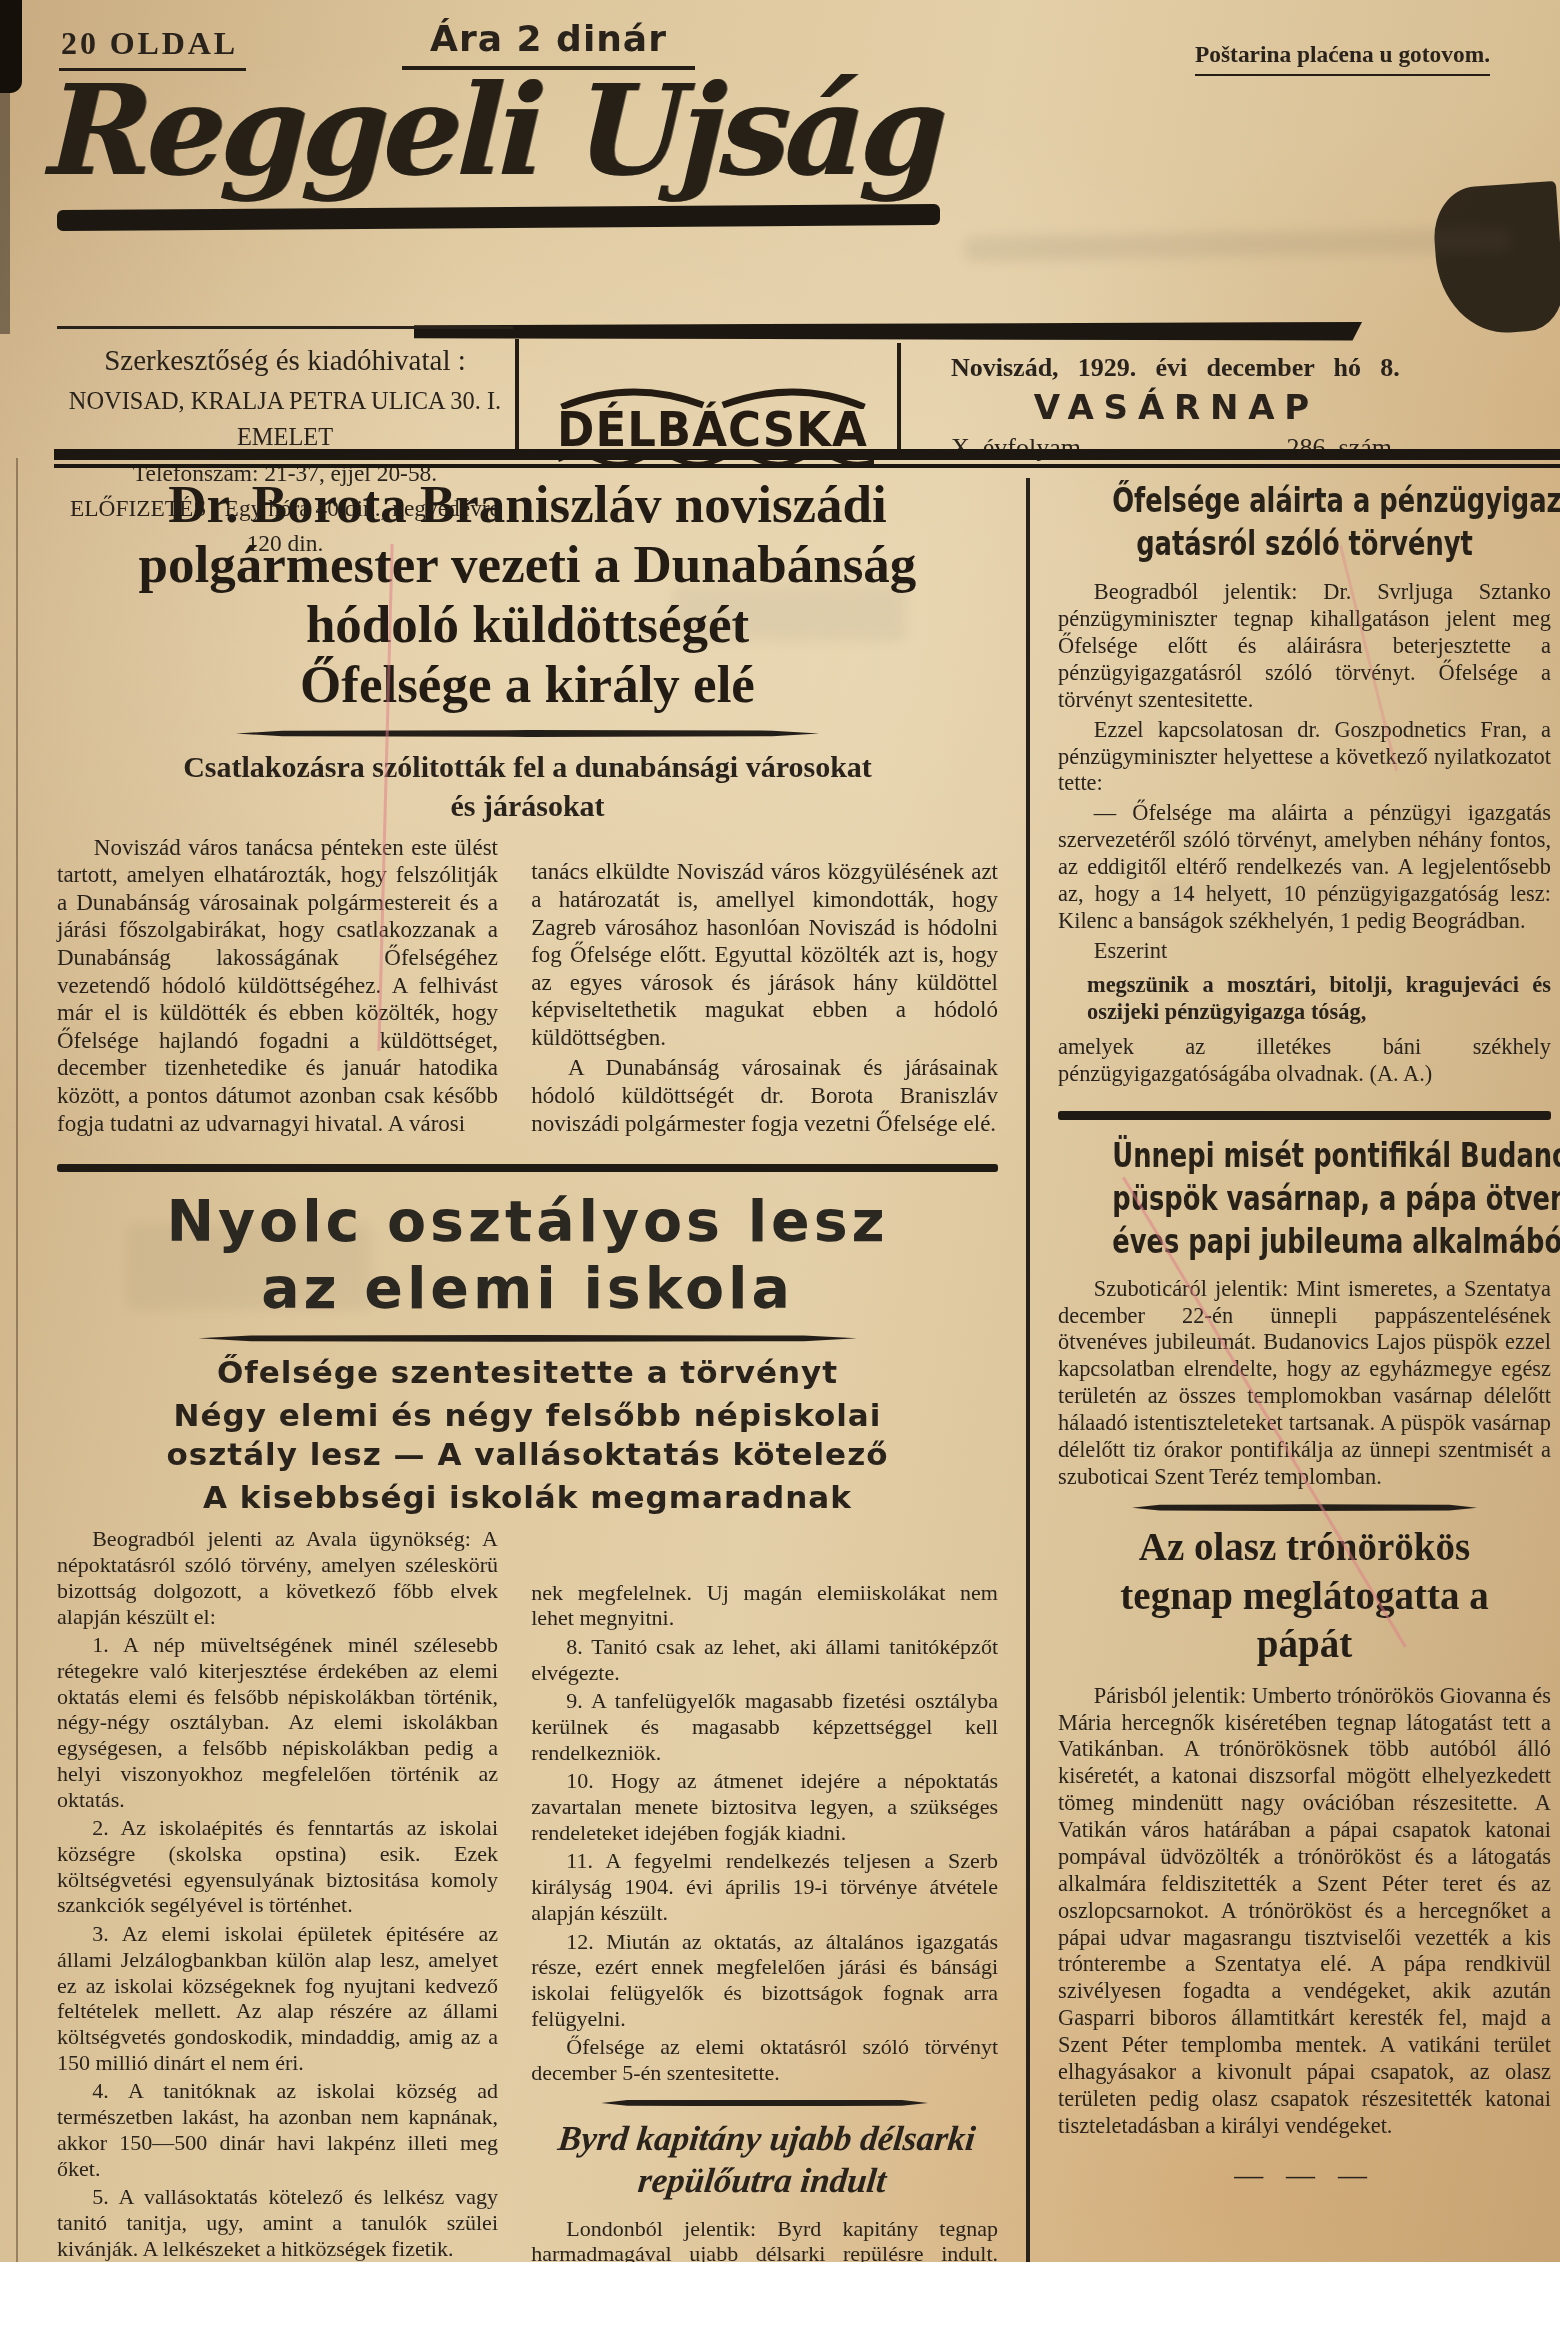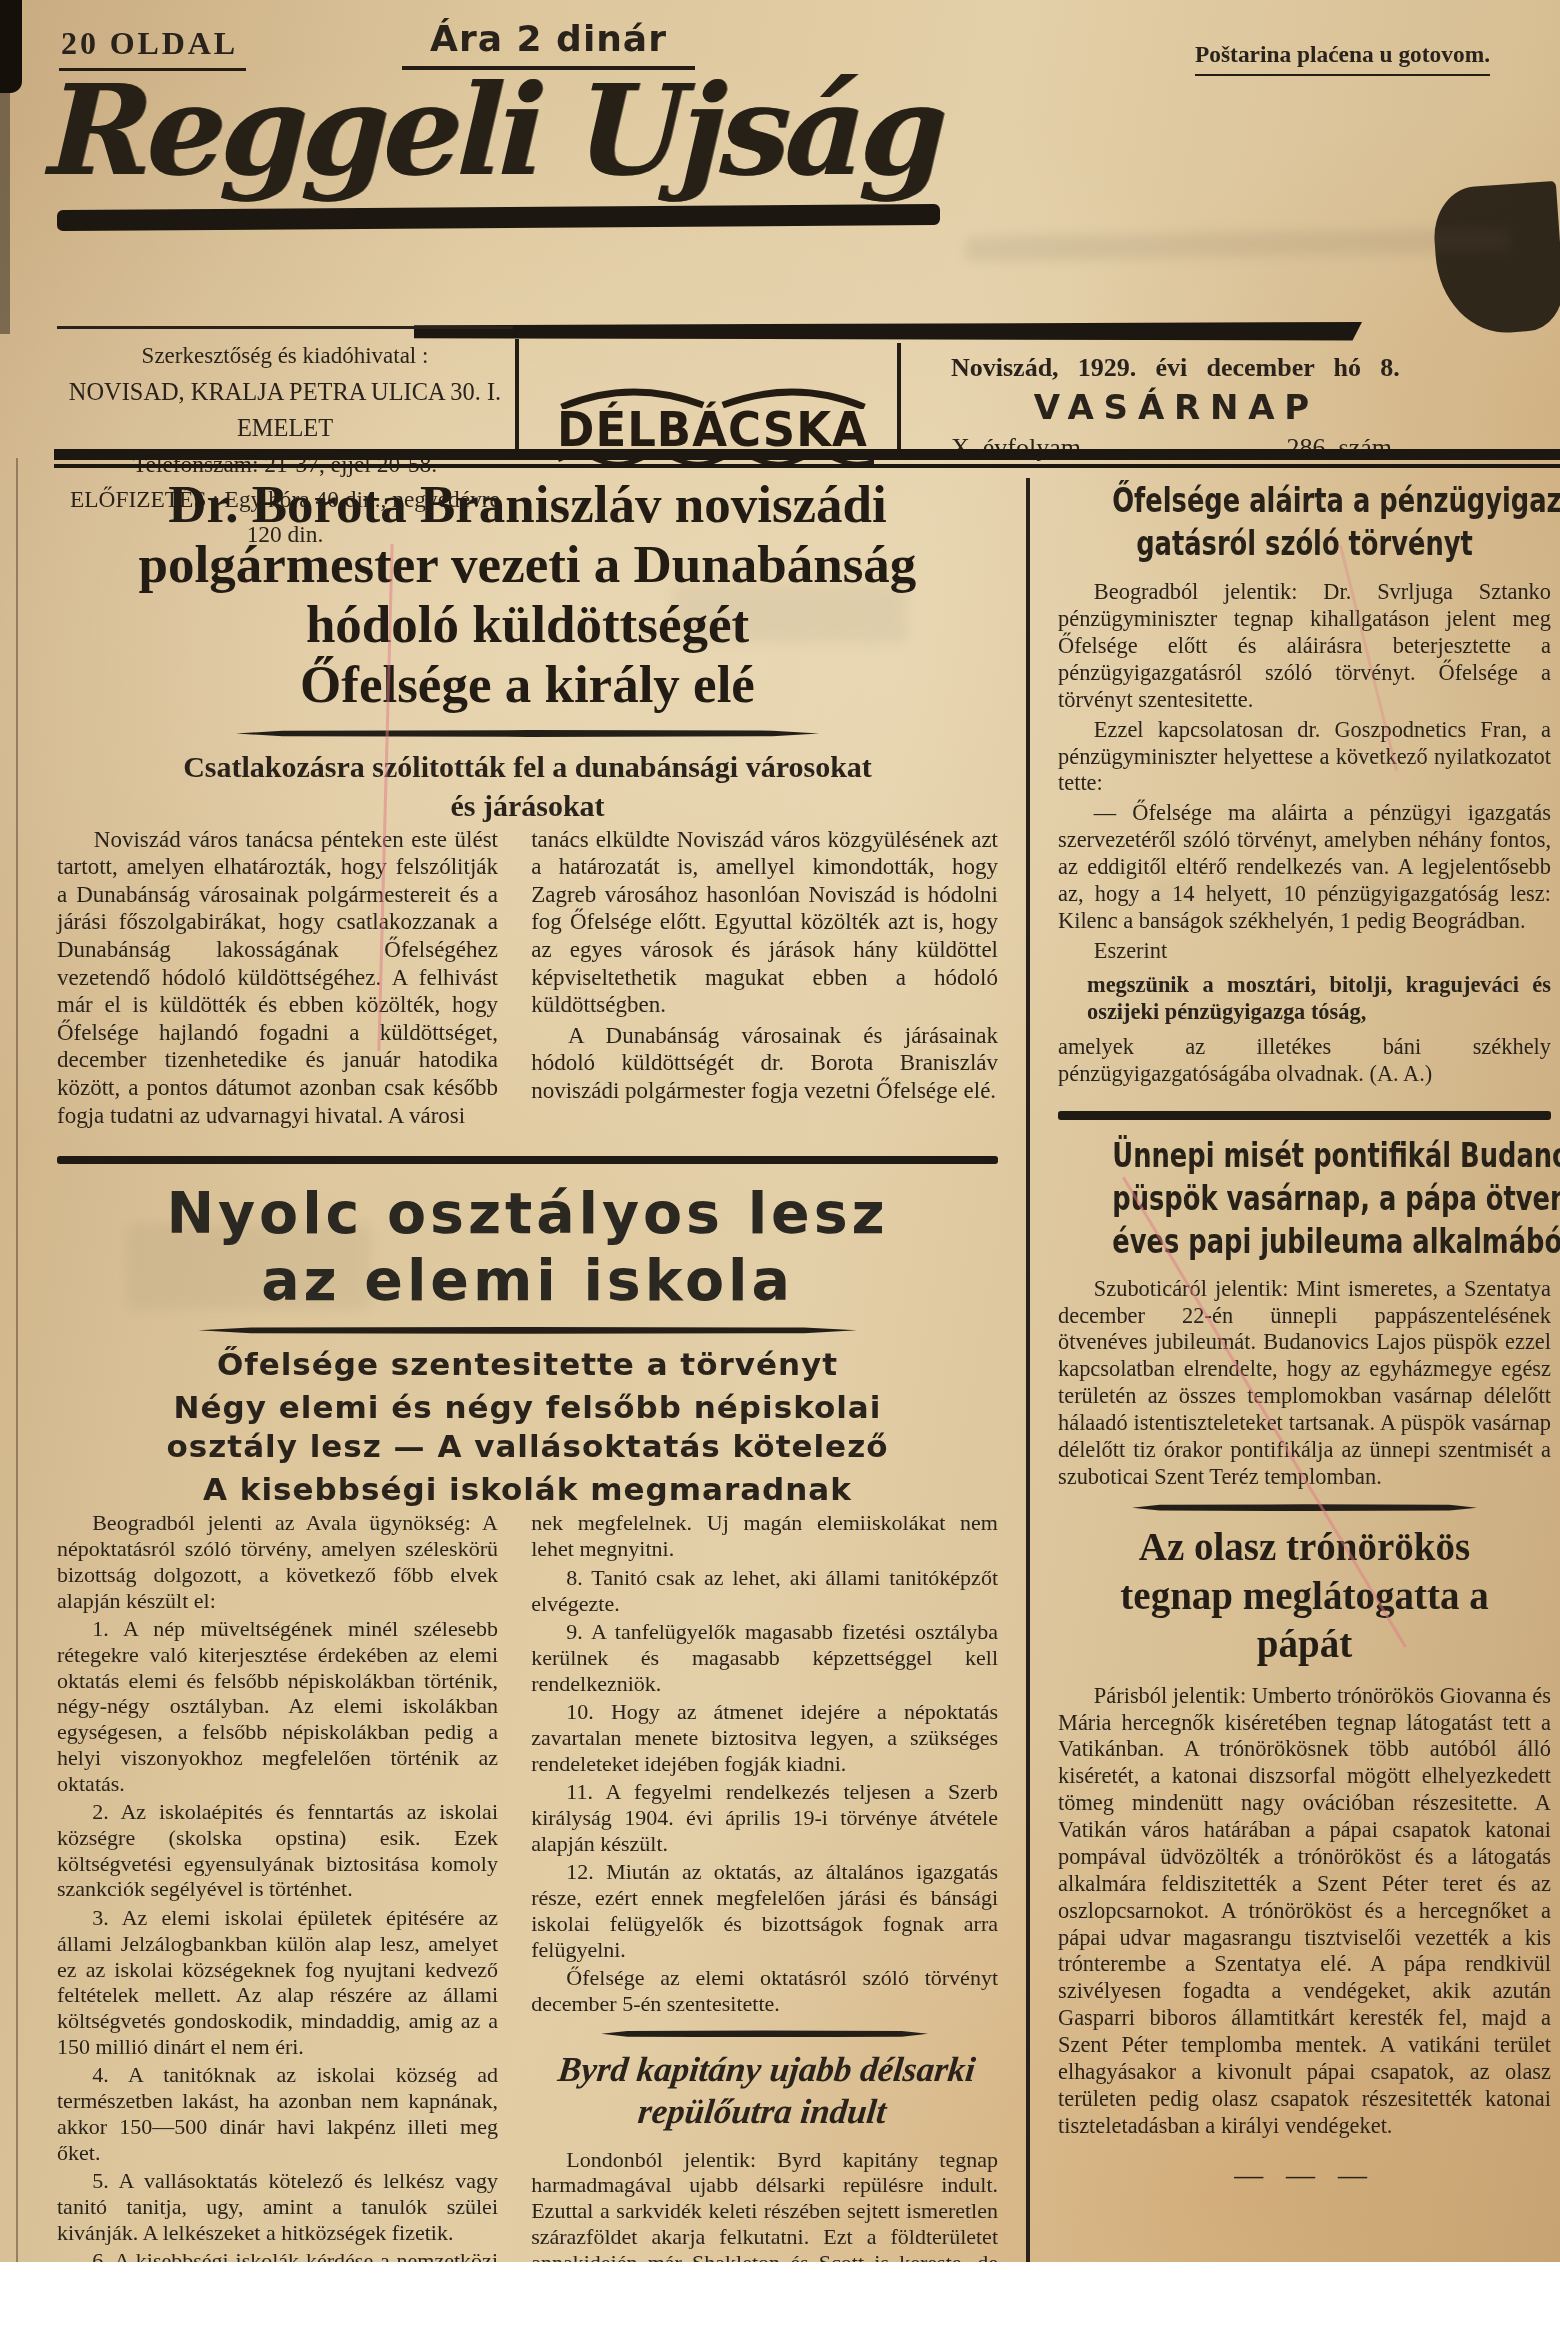--- a/index.html
+++ b/index.html
@@ -23,21 +23,21 @@
     border-bottom:2.9px solid #241d15;padding-bottom:5.9px;}
   .masthead{left:49px;top:57px;width:917px;font-family:"DejaVu Serif",serif;font-style:italic;
     font-weight:bold;font-size:125px;letter-spacing:-5.9px;color:#272017;white-space:pre;
     transform:skewX(-2deg);text-shadow:1px 0 0 rgba(39,32,23,.6);}
   .masthead-bar{left:57px;top:207px;width:883px;height:20.5px;background:#1c1711;border-radius:5.9px;
     transform:skewY(-.4deg);}
   .header-band{left:414px;top:322px;width:948px;height:18.5px;background:#1c1711;
     clip-path:polygon(0 18%,100% 0,99% 100%,0 88%);}
   .pub-top-rule{left:57px;top:326px;width:456px;height:2.9px;background:#2a231c;}
   .publisher{left:57px;top:339px;width:456px;text-align:center;line-height:1.5;}
-  .publisher .l1{font-size:23px;}
+  .publisher .l1{font-size:29px;}
   .publisher .l2{font-size:24.4px;}
   .publisher .l3{font-size:23.4px;}
   .publisher .l4{font-size:23.4px;}
   .vsep1{left:515px;top:339px;width:3.9px;height:113px;background:#241d15;}
   .vsep2{left:897px;top:343px;width:3.9px;height:107px;background:#241d15;}
   .logo-wrap{left:527px;top:376px;width:371px;text-align:center;}
   .logo-text{font-family:"DejaVu Sans",sans-serif;font-weight:bold;font-size:45px;letter-spacing:1px;
     color:#241c12;transform:scaleY(1.05);display:inline-block;}
   .dateline{left:951px;top:353px;width:441px;}
   .dateline .date{font-size:26px;font-weight:bold;word-spacing:12.7px;white-space:nowrap;}
@@ -50,21 +50,21 @@
   .main-vline{left:1026px;top:478px;width:3.9px;height:1796px;background:#2a231c;}
   .left-main{left:57px;top:475px;width:941px;}
   .right-main{left:1058px;top:480px;width:493px;}
   
   .lead-headline{font-size:53px;font-weight:bold;line-height:1.13;text-align:center;
     white-space:pre-line;color:#221c15;}
   .lens{height:6.8px;background:#241e18;margin:15.6px auto 9.8px;width:62%;
     clip-path:polygon(0 50%,8% 8%,50% 0,92% 8%,100% 50%,92% 92%,50% 100%,8% 92%);}
   .lens.small{width:70%;margin:13.7px auto 11.7px;}
   .lead-sub{font-size:30px;font-weight:bold;line-height:1.3;text-align:center;white-space:pre-line;}
-  .cols{display:flex;align-items:flex-start;margin-top:1px;}
+  .cols{display:flex;align-items:flex-end;margin-top:9px;}
   .col-a{width:441px;flex:none;}
   .col-sep{width:3.9px;flex:none;background:#2a231c;margin:3.9px 13.7px 0 15.6px;}
   .col-b{flex:1;min-width:0;}
   .cols p{margin:0 0 2.9px;text-align:justify;text-indent:1.6em;}
   .cols p.noindent{text-indent:0;}
   .lead-cols p{font-size:23px;line-height:1.2;}
   .thick-rule{height:8.8px;background:#1f1a14;border-radius:2.9px;margin:23.4px 0 15.6px;}
   .school-headline{font-family:"DejaVu Sans",sans-serif;font-size:57px;font-weight:bold;
     letter-spacing:3.9px;line-height:1.17;text-align:center;white-space:pre-line;color:#2b2721;}
   .school-sub{font-family:"DejaVu Sans",sans-serif;font-weight:bold;font-size:31px;line-height:1.26;

